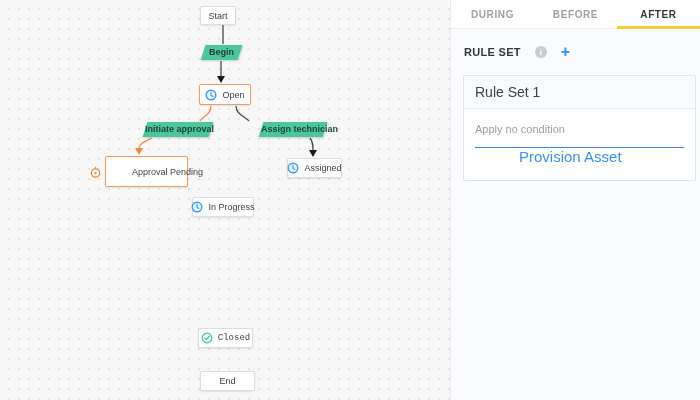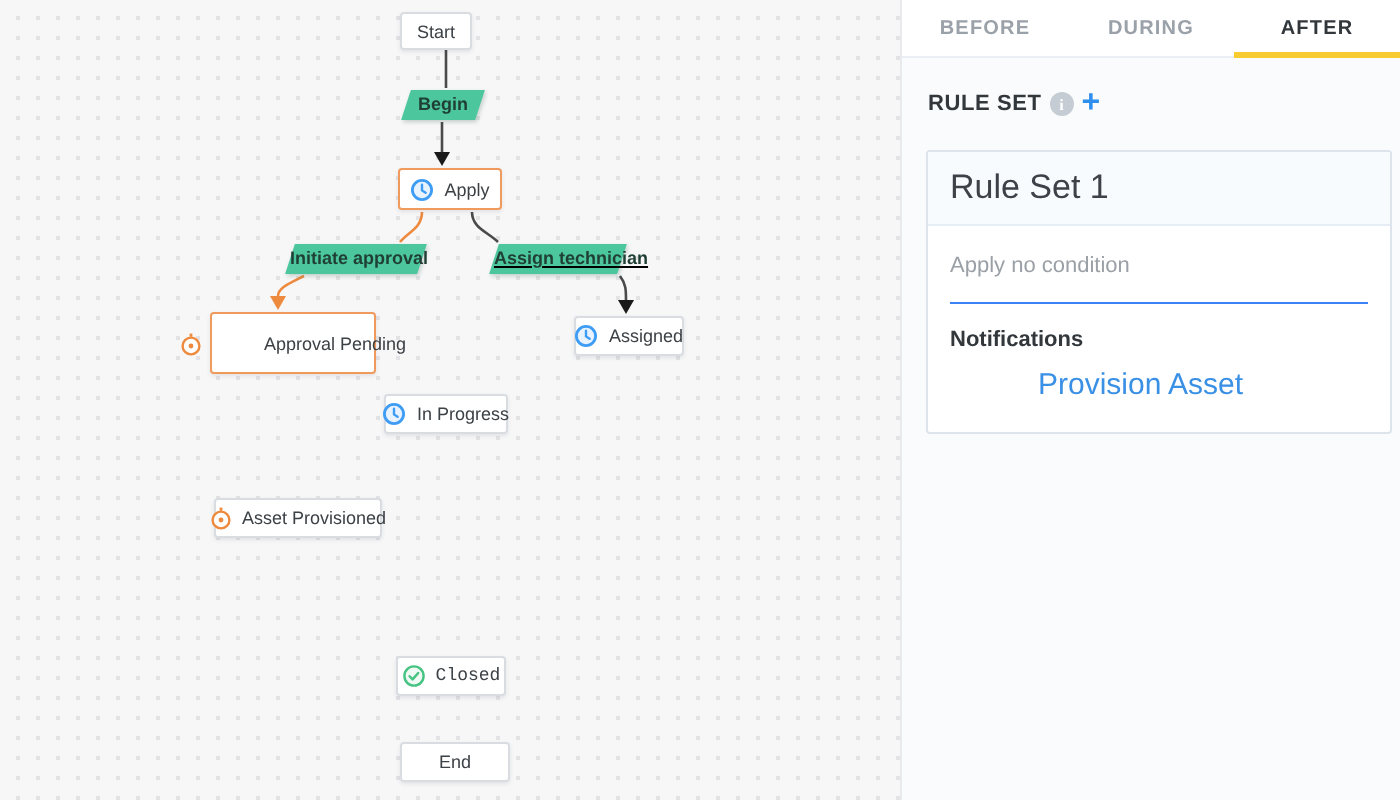--- a/index.html
+++ b/index.html
@@ -46,37 +46,37 @@
     flex:1 1 0; display:flex; align-items:center; justify-content:center;
     font-size:10px; font-weight:bold; letter-spacing:.6px; color:#9aa1a9;
     cursor:pointer; position:relative;
   }
   .tab.active { color:#32373c; }
   .tab.active::after {
     content:""; position:absolute; left:0; right:0; bottom:-1px; height:3px;
     background:#f8cc31;
   }
   .ruleset-row {
-    display:flex; align-items:flex-end; gap:4px; padding:17px 13px 0 13px;
+    display:flex; align-items:flex-end; gap:14px; padding:17px 13px 0 13px;
   }
   .ruleset-title { font-size:11px; font-weight:bold; letter-spacing:.3px; color:#32373c; }
   .info-dot {
     width:12px; height:12px; border-radius:50%; background:#c6ccd3; color:#fff;
     font-size:8px; font-weight:bold; display:flex; align-items:center; justify-content:center;
     font-family:"Liberation Serif", serif; cursor:pointer;
   }
   .plus { color:#2f8fef; font-size:16px; font-weight:bold; line-height:12px; cursor:pointer; }
 
   .card {
     position:absolute; left:12px; top:75px; width:233px;
     background:#fff; border:1px solid #dde4ec; border-radius:2px;
   }
   .card-head {
     padding:8px 11px; background:#f8fbfe; border-bottom:1px solid #e6edf4;
-    font-size:17px; color:#3d4248; cursor:pointer;
+    font-size:14px; color:#3d4248; cursor:pointer;
   }
   .card-body { padding:11px; }
   .cond { font-size:11px; color:#9aa0a6; padding:3px 0 12px 0; border-bottom:1px solid #3b82f6; }
   .notif { font-size:11px; font-weight:bold; color:#32373c; padding:12px 0 8px 0; }
   .linky { font-size:15px; color:#3a90e5; cursor:pointer; padding-bottom:4px;margin-left:44px; }
 </style>
 </head>
 <body>
 
 <div class="canvas">
@@ -108,29 +108,29 @@
     <span class="txt">Begin</span>
   </div>
 
   <div class="node hl" style="left:199px; top:84px; width:52px; height:21px;">
     <span class="ic">
       <svg width="12" height="12" viewBox="0 0 12 12">
           <circle cx="6" cy="6" r="4.8" fill="#e8f3ff" stroke="#3f9cf5" stroke-width="1.4"></circle>
           <path d="M6 3.4V6.2L7.8 7.4" stroke="#3f9cf5" stroke-width="1.2" fill="none" stroke-linecap="round"></path>
         </svg>
     </span>
-    <span>Apply</span>
+    <span>Open</span>
   </div>
 
   <div class="plabel" style="left:145px; top:122px; width:66px;">
     <span class="bg"></span>
     <span class="txt">Initiate approval</span>
   </div>
 
-  <div class="plabel" style="left:247px; top:122px; width:64px;text-decoration:underline;">
+  <div class="plabel" style="left:261px; top:122px; width:64px;">
     <span class="bg"></span>
     <span class="txt">Assign technician</span>
   </div>
 
   <div class="node hl" style="left:105px; top:156px; width:83px; height:31px;gap:31px;">
     <span class="ic">
       <svg width="11" height="12" viewBox="0 0 11 12">
           <line x1="5.5" y1="0.8" x2="5.5" y2="2.4" stroke="#ee8a3e" stroke-width="1.4"></line>
           <circle cx="5.5" cy="7" r="4.2" fill="#fff" stroke="#ee8a3e" stroke-width="1.2"></circle>
           <circle cx="5.5" cy="7" r="1.2" fill="#ee8a3e"></circle>
@@ -152,30 +152,20 @@
   <div class="node" style="left:192px; top:197px; width:62px; height:20px;">
     <span class="ic">
       <svg width="12" height="12" viewBox="0 0 12 12">
           <circle cx="6" cy="6" r="4.8" fill="#e8f3ff" stroke="#3f9cf5" stroke-width="1.4"></circle>
           <path d="M6 3.4V6.2L7.8 7.4" stroke="#3f9cf5" stroke-width="1.2" fill="none" stroke-linecap="round"></path>
         </svg>
     </span>
     <span>In Progress</span>
   </div>
 
-  <div class="node" style="left:107px; top:249px; width:84px; height:20px;">
-    <span class="ic">
-      <svg width="11" height="12" viewBox="0 0 11 12">
-          <line x1="5.5" y1="0.8" x2="5.5" y2="2.4" stroke="#ee8a3e" stroke-width="1.4"></line>
-          <circle cx="5.5" cy="7" r="4.2" fill="#fff" stroke="#ee8a3e" stroke-width="1.2"></circle>
-          <circle cx="5.5" cy="7" r="1.2" fill="#ee8a3e"></circle>
-        </svg>
-    </span>
-    <span>Asset Provisioned</span>
-  </div>
 
 
   <div class="node" style="left:198px; top:328px; width:55px; height:20px;font-family:Liberation Mono, monospace;">
     <span class="ic">
       <svg width="12" height="12" viewBox="0 0 12 12">
           <circle cx="6" cy="6" r="4.8" fill="#effaf4" stroke="#45c381" stroke-width="1.2"></circle>
           <path d="M3.8 6.1l1.5 1.6 2.8-3.2" stroke="#45c381" stroke-width="1.2" fill="none" stroke-linecap="round" stroke-linejoin="round"></path>
         </svg>
     </span>
     <span>Closed</span>
@@ -183,37 +173,36 @@
 
   <div class="node" style="left:200px; top:371px; width:55px; height:20px;text-align:right;">
     <span>End</span>
   </div>
 </div>
 
 <div class="panel">
 
   <div class="tabbar">
     <div class="tab">
+      <span>DURING</span>
+    </div>
+    <div class="tab">
       <span>BEFORE</span>
-    </div>
-    <div class="tab">
-      <span>DURING</span>
     </div>
     <div class="tab active">
       <span>AFTER</span>
     </div>
   </div>
 
   <div class="ruleset-row">
     <span class="ruleset-title">RULE SET</span>
     <span class="info-dot">i</span>
     <span class="plus">+</span>
   </div>
 
   <div class="card">
     <div class="card-head">Rule Set 1</div>
     <div class="card-body">
       <div class="cond">Apply no condition</div>
-      <div class="notif">Notifications</div>
       <div class="linky">Provision Asset</div>
     </div>
   </div>
 </div>
 
 </body></html>

